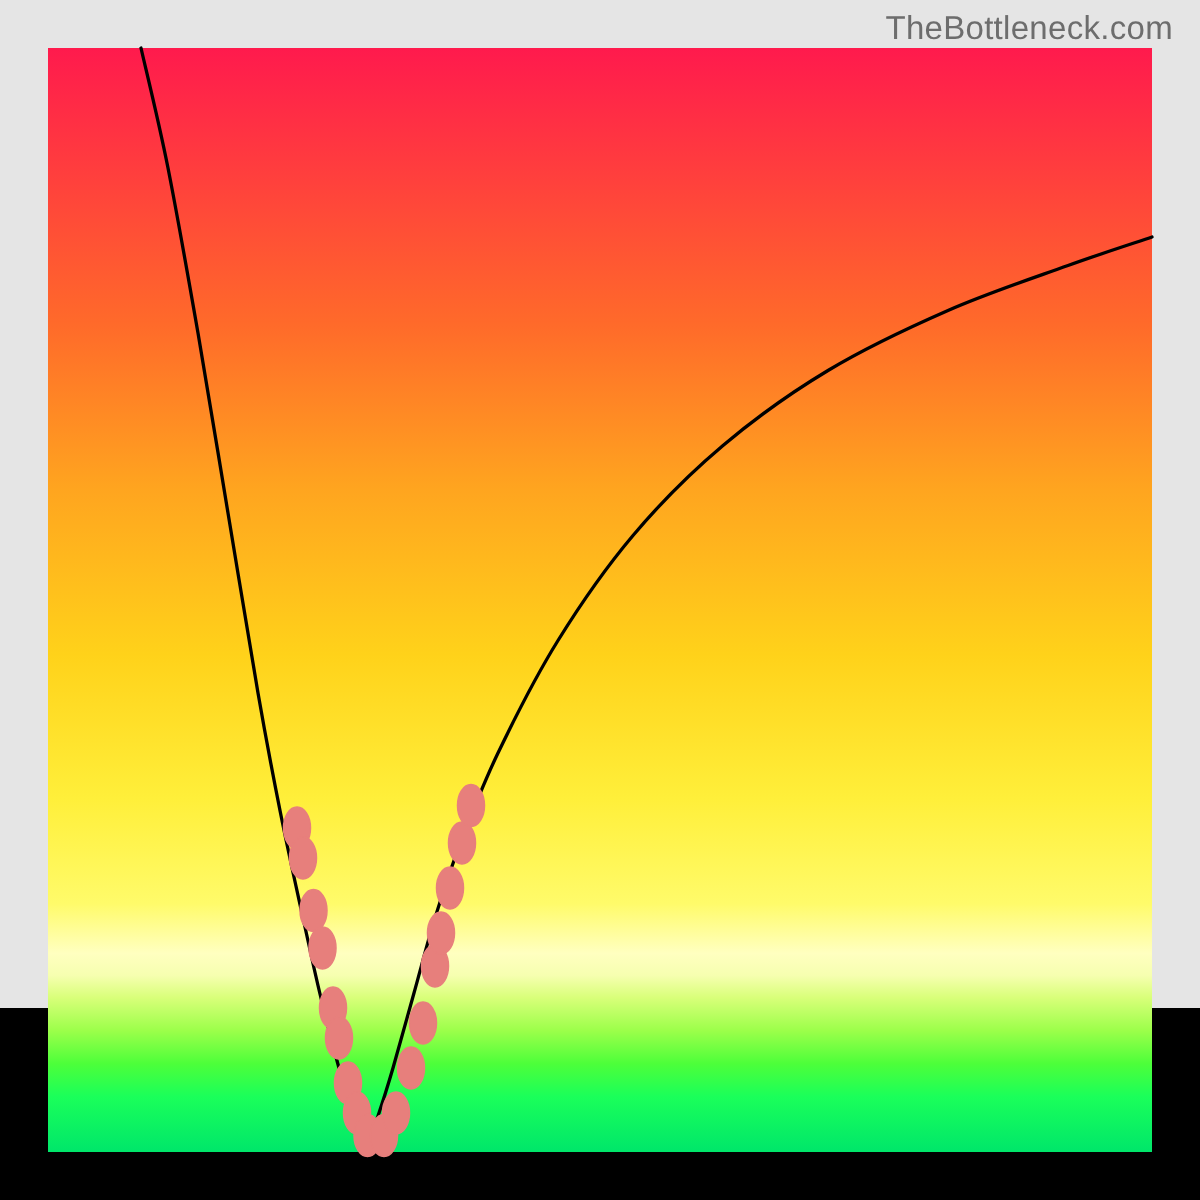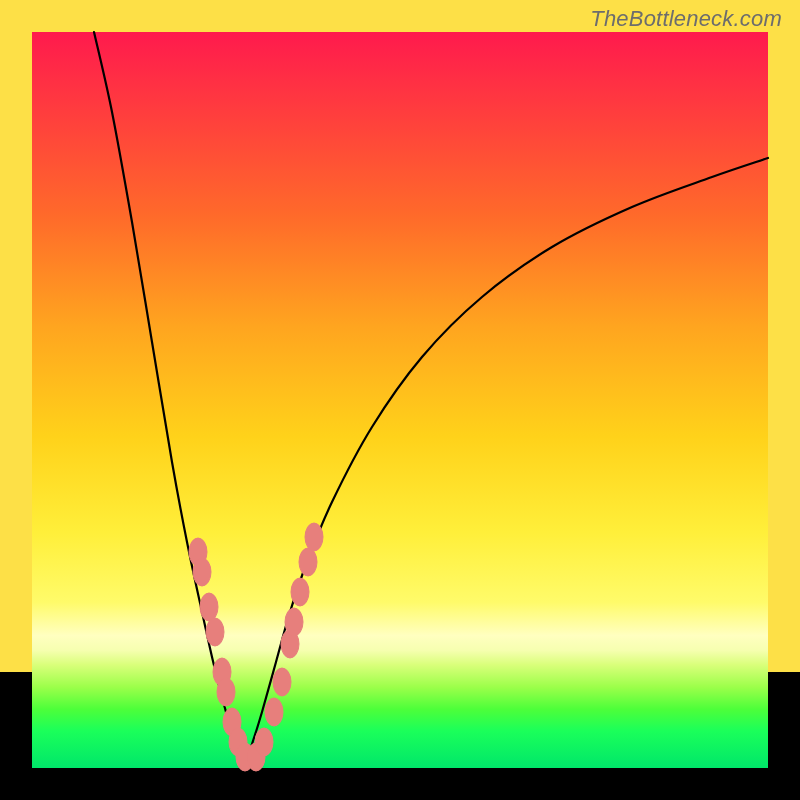--- a/index.html
+++ b/index.html
@@ -9,22 +9,21 @@
     height: 800px;
     overflow: hidden;
     background: #000;
   }
   .frame {
     position: absolute;
     left: 0;
     top: 0;
     width: 800px;
     height: 672px;
-    background: #fde047;
-    font-style: italic;
+    background: #e5e5e5;
   }
   .plot {
     position: absolute;
     left: 32px;
     top: 32px;
     width: 736px;
     height: 736px;
     
     background: linear-gradient(
       to bottom,

